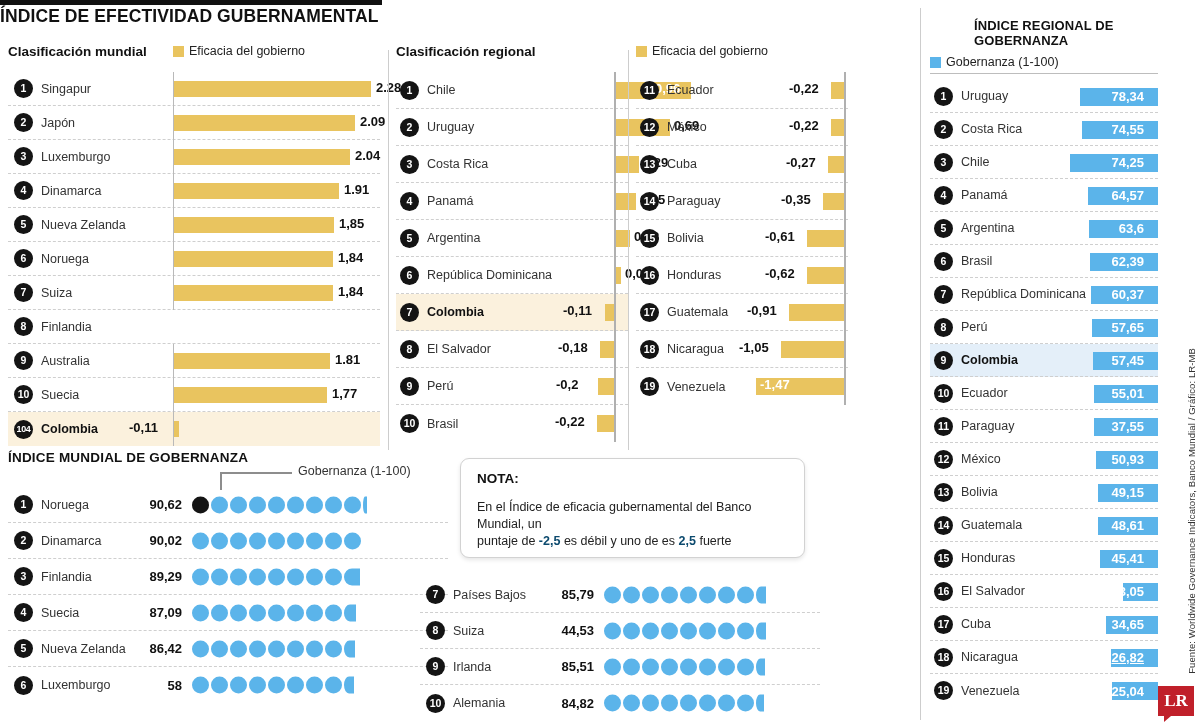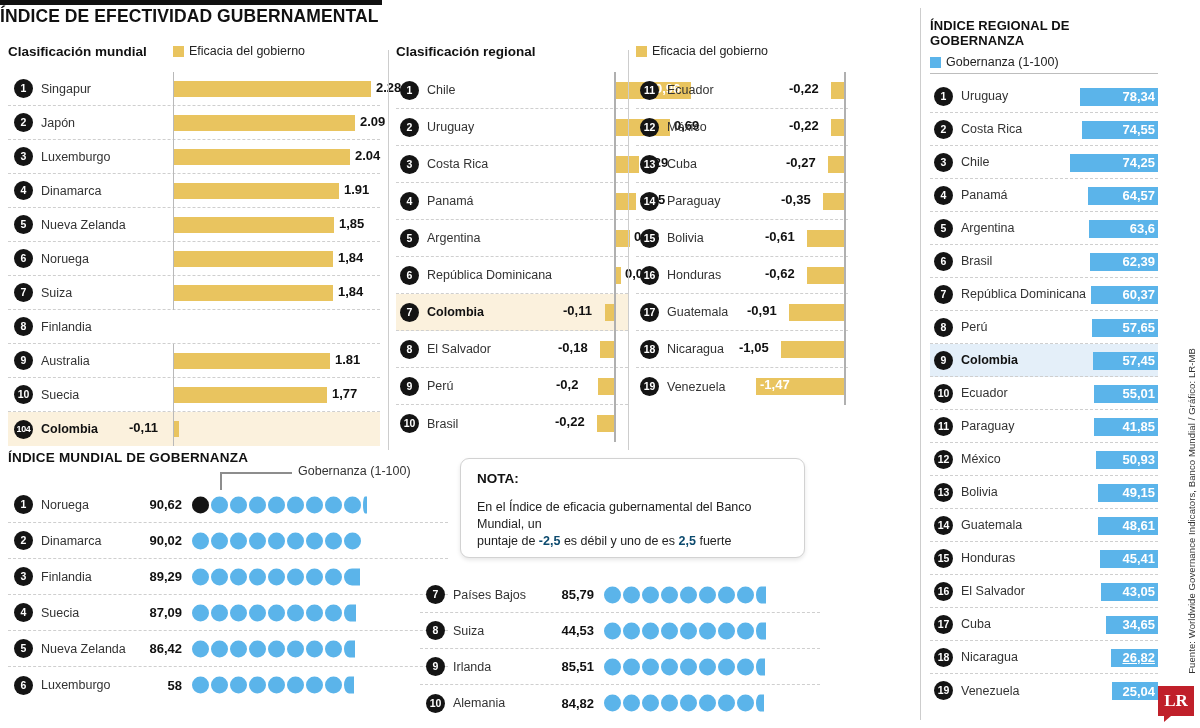--- a/index.html
+++ b/index.html
@@ -112,31 +112,31 @@
     background:#fff; border:1px solid #d2d2d2; border-radius:9px;
     box-shadow:0 2px 4px rgba(0,0,0,.10);
     padding:12px 16px;
   }
   #nota .nt { font-size:13.5px; font-weight:bold; color:#111; }
   #nota .nb { margin-top:13px; font-size:12.5px; line-height:1.35; color:#222; }
   #nota .nb b { font-weight:bold; color:#0c4a6e; }
 
   
   #side { position:absolute; left:930px; top:18px; width:228px; }
-  #side .t { font-size:13px; font-weight:bold; color:#111; letter-spacing:.1px; }
+  #side .t { font-size:13px; font-weight:bold; color:#111; letter-spacing:.1px;margin-left:44px; }
   #side .legend { margin-top:7px; }
   #side .rows { margin-top:6px; }
   #side .row { height:33px; }
   #side .lbl { display:flex; align-items:center; width:128px; flex:none; padding-left:4px; }
   #side .track { position:relative; flex:1; height:33px; }
   #side .sbar {
     position:absolute; right:0; top:8px; height:18px; background:#5bb4ea;
     color:#fff; font-size:13px; font-weight:bold;
     display:flex; align-items:center; justify-content:flex-end;
-    padding-right:3px; white-space:nowrap;
+    padding-right:14px; white-space:nowrap;
   }
   #side .toprule { height:1px; background:#bdbdbd; margin-top:4px; }
 
   #credit {
     position:absolute; right:3px; bottom:54px;
     writing-mode:vertical-rl; transform:rotate(180deg);
     font-size:9.5px; color:#333; letter-spacing:.1px; white-space:nowrap;
   }
   #logo {
     position:absolute; right:6px; bottom:12px; width:36px; height:30px;
@@ -860,21 +860,21 @@
             </div>
           </div>
         </div>
         <div class="row">
           <div class="lbl">
             <div class="bullet">11</div>
             <span class="name">Paraguay</span>
           </div>
           <div class="track">
             <div class="sbar" style="width: 64px;">
-              <span>41,85</span>
+              <span>37,55</span>
             </div>
           </div>
         </div>
         <div class="row">
           <div class="lbl">
             <div class="bullet">12</div>
             <span class="name">México</span>
           </div>
           <div class="track">
             <div class="sbar" style="width: 62px;">
@@ -914,21 +914,21 @@
               <span>45,41</span>
             </div>
           </div>
         </div>
         <div class="row">
           <div class="lbl">
             <div class="bullet">16</div>
             <span class="name">El Salvador</span>
           </div>
           <div class="track">
-            <div class="sbar" style="width: 57px;">
+            <div class="sbar" style="width: 35px;">
               <span>43,05</span>
             </div>
           </div>
         </div>
         <div class="row">
           <div class="lbl">
             <div class="bullet">17</div>
             <span class="name">Cuba</span>
           </div>
           <div class="track">

